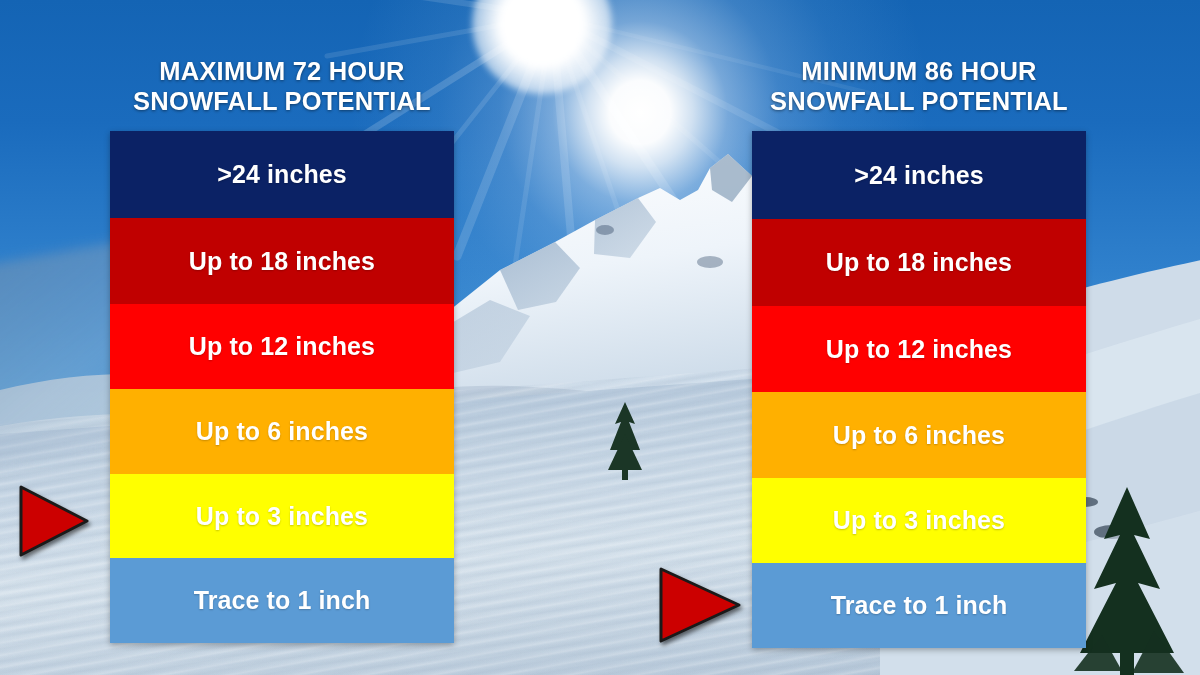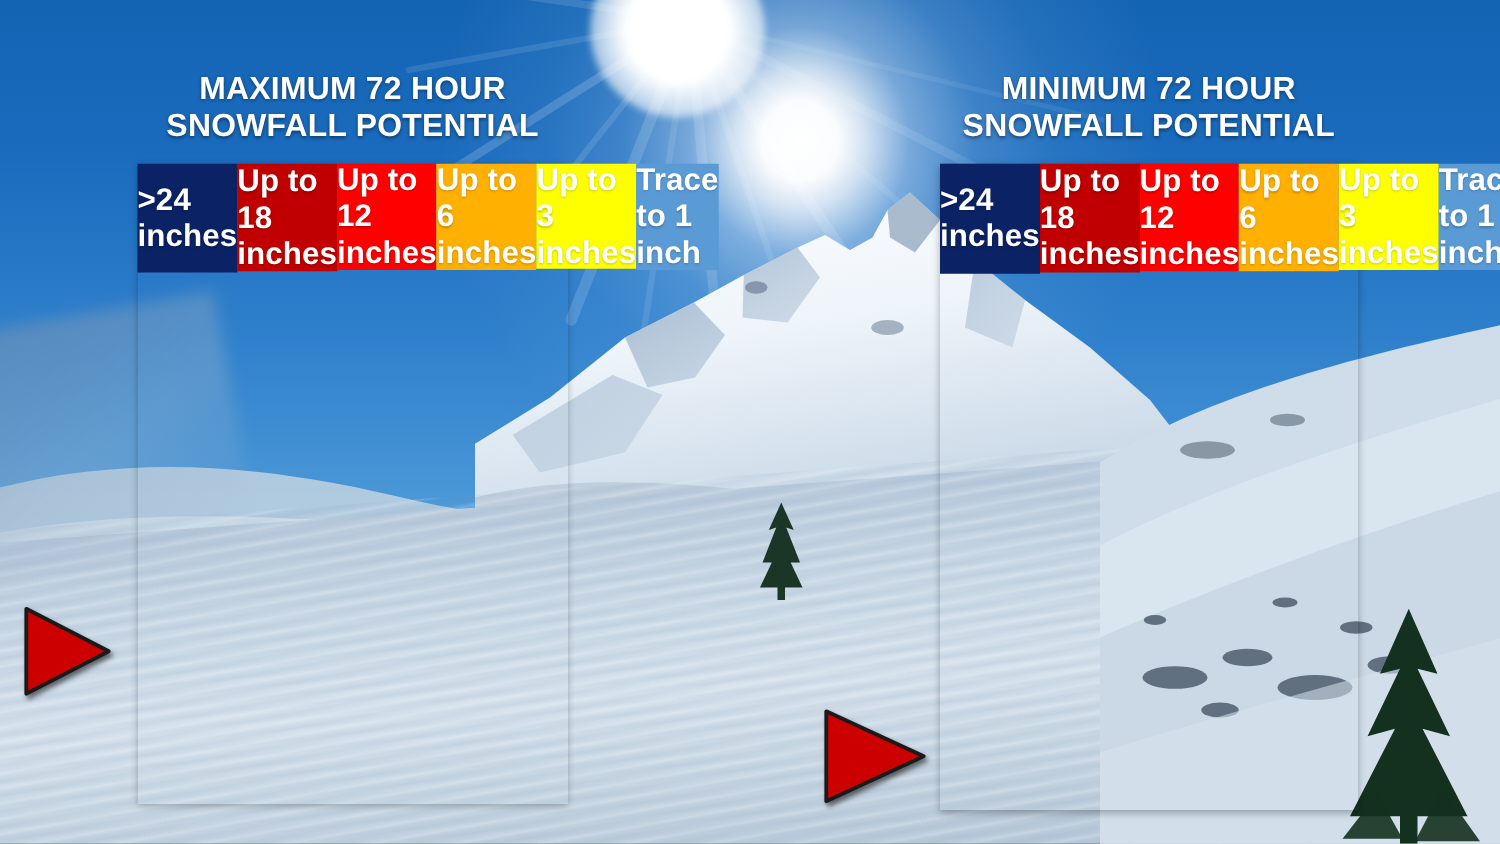--- a/index.html
+++ b/index.html
@@ -149,21 +149,21 @@
     font-size: 25.5px;
     line-height: 30px;
     letter-spacing: 0.2px;
     text-shadow: 0 1px 3px rgba(0,0,0,0.45);
     white-space: pre-line;
   }
   .bands {
     position: absolute;
     left: 0; right: 0;
     display: flex;
-    flex-direction: row;
+    flex-direction: column;
     box-shadow: 0 2px 6px rgba(0,0,0,0.30);
   }
   .band {
     display: flex;
     align-items: center;
     justify-content: center;
     color: #ffffff;
     font-weight: bold;
     font-size: 25px;
     letter-spacing: 0.1px;
@@ -303,21 +303,21 @@
         <span>Trace to 1 inch</span>
       </div>
     </div>
   </div>
 
   <svg class="marker" style="left:18px; top:484px; width:72px; height:74px;" viewBox="0 0 72 74">
     <polygon points="3,3 69,37 3,71" fill="#CC0000" stroke="#1a1a1a" stroke-width="3" stroke-linejoin="round"></polygon>
   </svg>
 
   <div class="panel" style="left:752px; top:56px; width:334px;">
-    <div class="panel-title" style="top:0;">MINIMUM 72 HOUR
+    <div class="panel-title" style="top:0;">MINIMUM 86 HOUR
 SNOWFALL POTENTIAL</div>
     <div class="bands" style="top:75px; height:517px;">
       <div class="band" style="height:88px; background:#0B2265;">
         <span>&gt;24 inches</span>
       </div>
       <div class="band" style="height:87px; background:#C00000;">
         <span>Up to 18 inches</span>
       </div>
       <div class="band" style="height:86px; background:#FF0000;">
         <span>Up to 12 inches</span>

